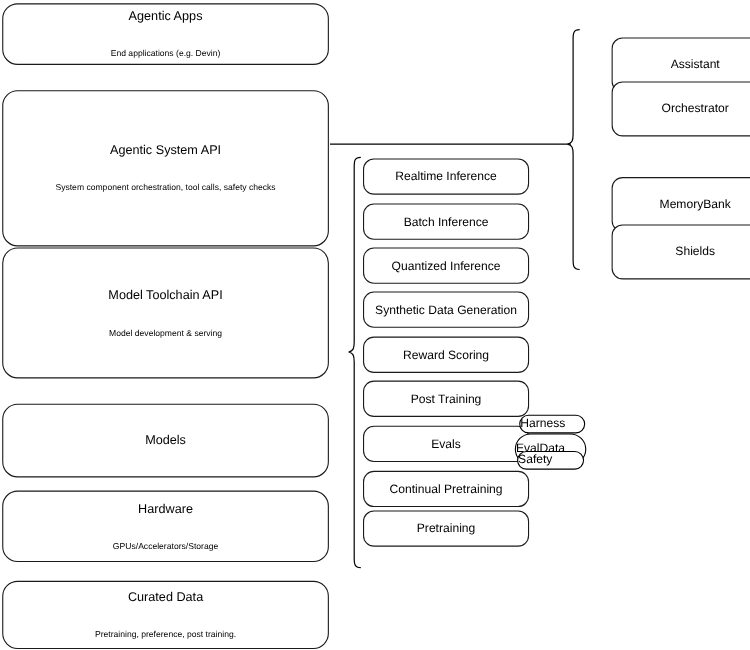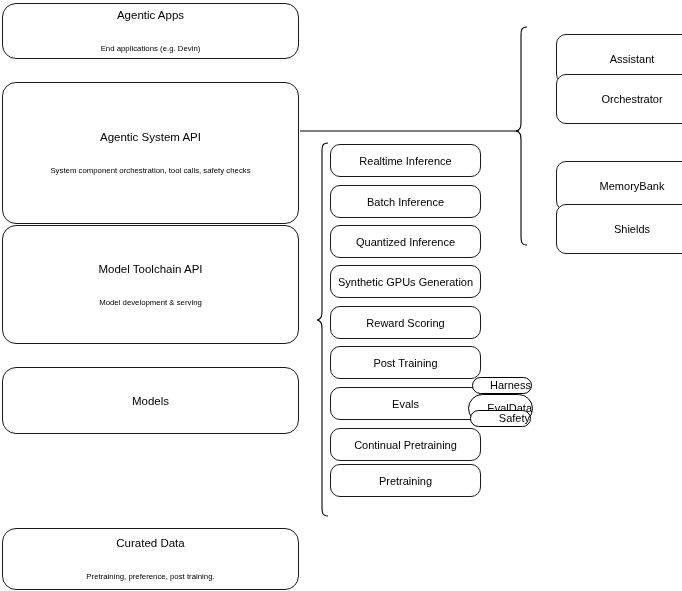--- a/index.html
+++ b/index.html
@@ -72,21 +72,21 @@
 
   
   .pill {
     position: absolute;
     box-sizing: border-box;
     background: #ffffff;
     border: 1.4px solid #000000;
     border-radius: 999px;
     display: flex;
     align-items: center;
-    justify-content: flex-end;
+    justify-content: flex-start;
     font-size: 11px;
     line-height: 1;
     white-space: nowrap;
     z-index: 6;
   }
 
   
   #connectors {
     position: absolute;
     left: 0; top: 0;
@@ -138,37 +138,41 @@
 
   <div class="box left-box" style="top:225px; height:119px;">
     <span class="title">Model Toolchain API</span>
     <span class="subtitle">Model development &amp; serving</span>
   </div>
 
   <div class="box left-box" style="top:367px; height:67px;">
     <span class="title">Models</span>
   </div>
 
+  <div class="box left-box" style="top:446px; height:65px;">
+    <span class="title">Hardware</span>
+    <span class="subtitle">GPUs/Accelerators/Storage</span>
+  </div>
 
   <div class="box left-box" style="top:528px; height:62px;">
     <span class="title">Curated Data</span>
     <span class="subtitle">Pretraining, preference, post training.</span>
   </div>
 
   <div class="box mid-box" style="top:144px;">
     <span class="title">Realtime Inference</span>
   </div>
   <div class="box mid-box" style="top:185px;">
     <span class="title">Batch Inference</span>
   </div>
   <div class="box mid-box" style="top:225px;">
     <span class="title">Quantized Inference</span>
   </div>
   <div class="box mid-box" style="top:265px;">
-    <span class="title">Synthetic GPUs Generation</span>
+    <span class="title">Synthetic Data Generation</span>
   </div>
   <div class="box mid-box" style="top:306px;">
     <span class="title">Reward Scoring</span>
   </div>
   <div class="box mid-box" style="top:346px;">
     <span class="title">Post Training</span>
   </div>
   <div class="box mid-box" style="top:387px;">
     <span class="title">Evals</span>
   </div>

